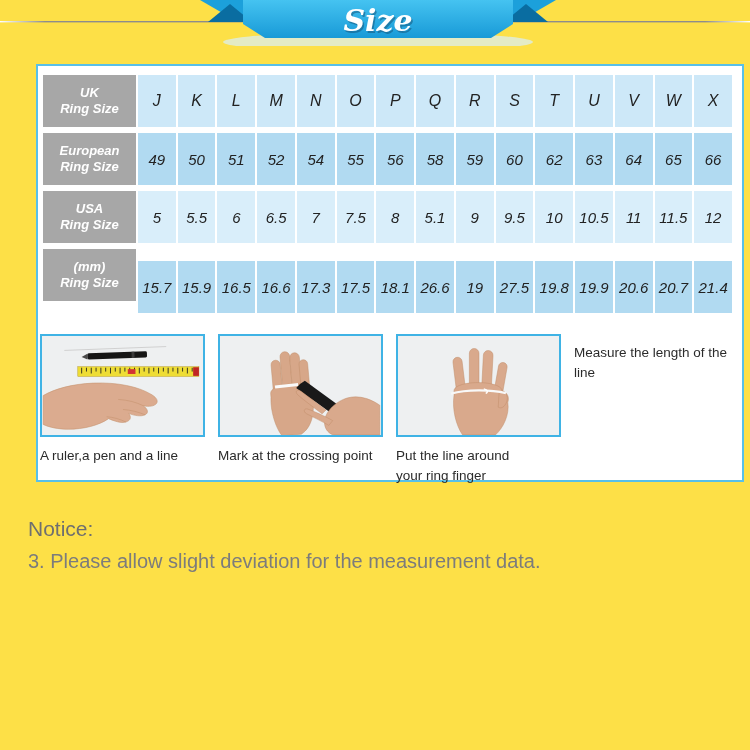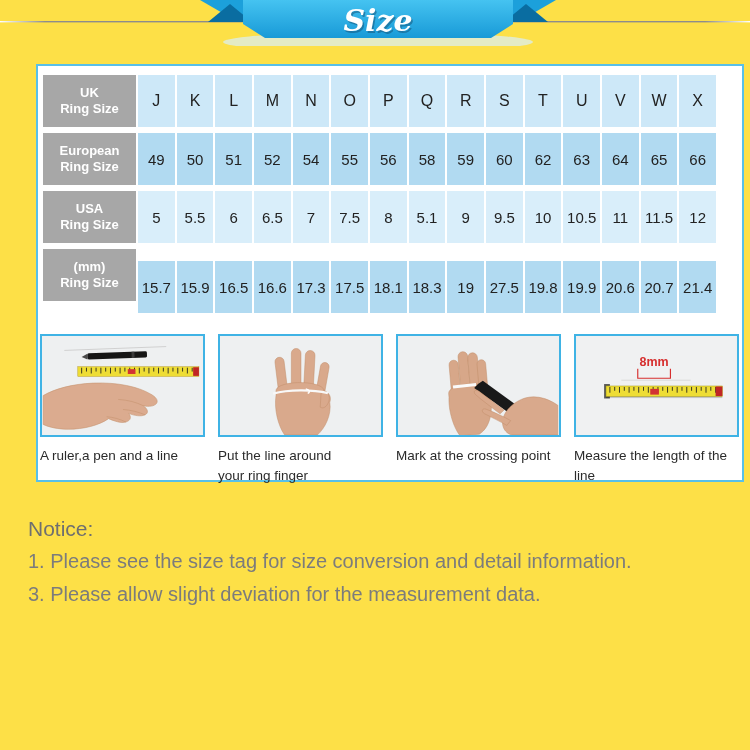--- a/index.html
+++ b/index.html
@@ -8,21 +8,21 @@
 
   
   .ribbon-svg { display:block; }
 
   
   .panel { box-sizing:border-box; margin:18px 0 0 36px; width:708px; height:418px;
            border:2px solid #58c0e8; background:#fff; }
 
   
   .grid { display:grid; grid-template-columns:93px repeat(15,1fr);
-          column-gap:2px; row-gap:6px; padding:9px 26px 0 5px; }
+          column-gap:2px; row-gap:6px; padding:9px 10px 0 5px;font-style:italic; }
   .cell { height:52px; display:flex; align-items:center; justify-content:center;
           color:#222; font-size:15px; }
   .lab  { background:#a7a7a7; color:#fff; font-weight:bold; font-size:13px;
           flex-direction:column; text-align:center; line-height:16px; }
   .r0 { background:#cde8f8; font-size:16px; }
   .r1 { background:#b1daf1; }
   .r2 { background:#d9eefa; }
   .r3 { background:#b1daf1;margin-top:12px; }
 
   
@@ -131,21 +131,21 @@
           <div>(mm)</div>
           <div>Ring Size</div>
         </div>
         <div class="cell val r3">15.7</div>
         <div class="cell val r3">15.9</div>
         <div class="cell val r3">16.5</div>
         <div class="cell val r3">16.6</div>
         <div class="cell val r3">17.3</div>
         <div class="cell val r3">17.5</div>
         <div class="cell val r3">18.1</div>
-        <div class="cell val r3">18.3</div>
+        <div class="cell val r3">26.6</div>
         <div class="cell val r3">19</div>
         <div class="cell val r3">27.5</div>
         <div class="cell val r3">19.8</div>
         <div class="cell val r3">19.9</div>
         <div class="cell val r3">20.6</div>
         <div class="cell val r3">20.7</div>
         <div class="cell val r3">21.4</div>
       </div>
 
     <div class="photos">
@@ -170,20 +170,51 @@
               <path d="M0,62 C12,55 30,50 52,49 C78,48 99,53 111,60 C117,63 120,67 118,70
                        C116,73 110,74 104,72.5 C109,76 110,80 106,82 C102,84 95,83 89,80.5
                        C92,84.5 91,88 86,89.5 C81,91 74,88.5 68,86 C58,93 42,97 26,97
                        C16,97 6,95 0,92 Z" fill="#dbab8f" stroke="#c6926e" stroke-width="0.6"></path>
               <path d="M104,72.5 C97,69 88,66.5 78,66 M106,82 C99,79 91,77 83,76.5 M86,89.5 C80,86.5 73,84.5 66,84" stroke="#c6926e" stroke-width="0.6" fill="none"></path>
             </g>
           </svg>
         </div>
         <div class="caption">
           <div>A ruler,a pen and a line</div>
+          <div></div>
+        </div>
+      </div>
+
+      <div class="instruction">
+        <div class="photo-box">
+          <svg width="161" height="99" viewBox="0 0 165 103">
+            <rect x="0" y="0" width="165" height="103" fill="#eef0f1"></rect>
+            <g fill="#d7a789" stroke="#c08d69" stroke-width="0.5" transform="rotate(-5 72 65)">
+              <rect x="55" y="24" width="9.5" height="38" rx="4.7"></rect>
+              <rect x="65" y="16" width="10" height="46" rx="5"></rect>
+              <rect x="75" y="18" width="10" height="45" rx="5"></rect>
+              <rect x="84" y="26" width="9" height="37" rx="4.5"></rect>
+              <path d="M52,58 C52,53 62,50 73,50 C84,50 93,53 93,58
+                       C96,64 96,74 94,82 C92,93 86,100 80,103 L60,103
+                       C54,94 50,76 52,62 Z"></path>
+            </g>
+            <path d="M56,53 L80,50.5" stroke="#fafafa" stroke-width="3.2" fill="none"></path>
+            <polygon points="82,50 87,46.5 152,94 158,103 146,103 78,54" fill="#191919"></polygon>
+            <g fill="#d9a98c" stroke="#c08d69" stroke-width="0.5">
+              <path d="M165,72 C152,63 138,61 127,66 C117,70.5 110,78 108,86
+                       C106,94 110,101 117,103 L165,103 Z"></path>
+              <path d="M109,77 C100,70 90,63 83,57.5 C79,54.5 76,58 80,61.5
+                       C87,67.5 97,75 105,81 Z"></path>
+              <path d="M116,88 C107,83 97,78.5 90,76 C86,74.8 85,79 89,81
+                       C96,84.5 105,89 112,93 Z"></path>
+            </g>
+          </svg>
+        </div>
+        <div class="caption">
+          <div>Mark at the crossing point</div>
           <div></div>
         </div>
       </div>
 
       <div class="instruction">
         <div class="photo-box">
           <svg width="161" height="99" viewBox="0 0 165 103">
             <rect x="0" y="0" width="165" height="103" fill="#eef0f1"></rect>
             <g fill="#d9a98c" stroke="#c08d69" stroke-width="0.5">
               <rect x="60" y="22" width="9.5" height="40" rx="4.7" transform="rotate(-7 64 60)"></rect>
@@ -201,77 +232,29 @@
             </g>
           </svg>
         </div>
         <div class="caption">
           <div>Put the line around</div>
           <div>your ring finger</div>
         </div>
       </div>
 
       <div class="instruction">
-        <div class="photo-box">
-          <svg width="161" height="99" viewBox="0 0 165 103">
-            <rect x="0" y="0" width="165" height="103" fill="#eef0f1"></rect>
-            <g fill="#d7a789" stroke="#c08d69" stroke-width="0.5" transform="rotate(-5 72 65)">
-              <rect x="55" y="24" width="9.5" height="38" rx="4.7"></rect>
-              <rect x="65" y="16" width="10" height="46" rx="5"></rect>
-              <rect x="75" y="18" width="10" height="45" rx="5"></rect>
-              <rect x="84" y="26" width="9" height="37" rx="4.5"></rect>
-              <path d="M52,58 C52,53 62,50 73,50 C84,50 93,53 93,58
-                       C96,64 96,74 94,82 C92,93 86,100 80,103 L60,103
-                       C54,94 50,76 52,62 Z"></path>
-            </g>
-            <path d="M56,53 L80,50.5" stroke="#fafafa" stroke-width="3.2" fill="none"></path>
-            <polygon points="82,50 87,46.5 152,94 158,103 146,103 78,54" fill="#191919"></polygon>
-            <g fill="#d9a98c" stroke="#c08d69" stroke-width="0.5">
-              <path d="M165,72 C152,63 138,61 127,66 C117,70.5 110,78 108,86
-                       C106,94 110,101 117,103 L165,103 Z"></path>
-              <path d="M109,77 C100,70 90,63 83,57.5 C79,54.5 76,58 80,61.5
-                       C87,67.5 97,75 105,81 Z"></path>
-              <path d="M116,88 C107,83 97,78.5 90,76 C86,74.8 85,79 89,81
-                       C96,84.5 105,89 112,93 Z"></path>
-            </g>
-          </svg>
-        </div>
-        <div class="caption">
-          <div>Mark at the crossing point</div>
-          <div></div>
-        </div>
-      </div>
-
-      <div class="instruction">
-        <div class="photo-box">
-          <svg width="161" height="99" viewBox="0 0 165 103">
-            <rect x="0" y="0" width="165" height="103" fill="#f0f1f2"></rect>
-            <text x="80" y="31" text-anchor="middle" font-family="Liberation Sans, sans-serif" font-weight="bold" font-size="13" fill="#d62f2f">8mm</text>
-            <path d="M63,34 L63,44 L97,44 L97,34" stroke="#d62f2f" stroke-width="1.2" fill="none"></path>
-            <path d="M46,46 L118,46" stroke="#d8d8d8" stroke-width="1" fill="none"></path>
-            <g>
-              <rect x="28" y="50" width="6" height="15" fill="#555"></rect>
-              <rect x="30" y="52" width="121" height="11" fill="#eedd35" stroke="#a99b15" stroke-width="0.5"></rect>
-              <path stroke="#222" stroke-width="0.9" fill="none" d="M34,53v6 M39,53v4 M44,53v6 M49,53v4 M54,53v6 M59,53v4 M64,53v6 M69,53v4 M74,53v6 M79,53v4 M84,53v6 M89,53v4 M94,53v6 M99,53v4 M104,53v6 M109,53v4 M114,53v6 M119,53v4 M124,53v6 M129,53v4 M134,53v6 M139,53v4 M144,53v6 "></path>
-              <rect x="76" y="55" width="9" height="6" fill="#d23333"></rect>
-              <rect x="144" y="52.5" width="7" height="10" fill="#c02525"></rect>
-              <rect x="30" y="63" width="121" height="1.6" fill="rgba(0,0,0,0.18)"></rect>
-            </g>
-          </svg>
-        </div>
         <div class="caption">
           <div>Measure the length of the line</div>
           <div></div>
         </div>
       </div>
 
     </div>
   </div>
 
   <div class="notice">
     <div class="notice-heading">Notice:</div>
     <div id="notice-items">
-        <div class="notice-item">1. Please see the size tag for size conversion and detail information.</div>
         <div class="notice-item">3. Please allow slight deviation for the measurement data.</div>
       </div>
   </div>
 
 </div>
 
 </body></html>

